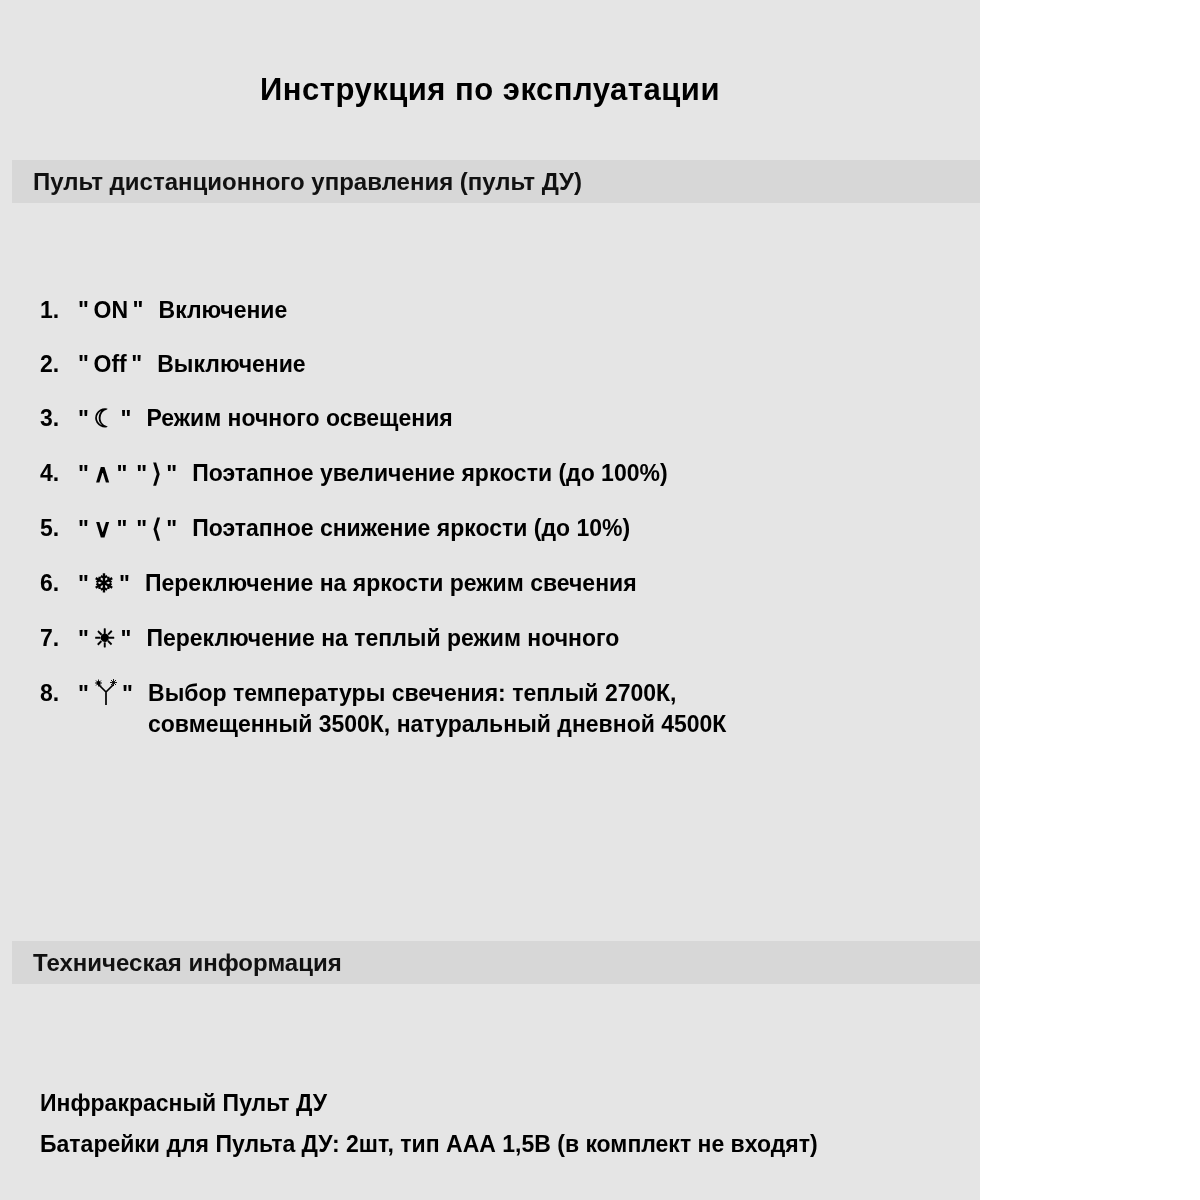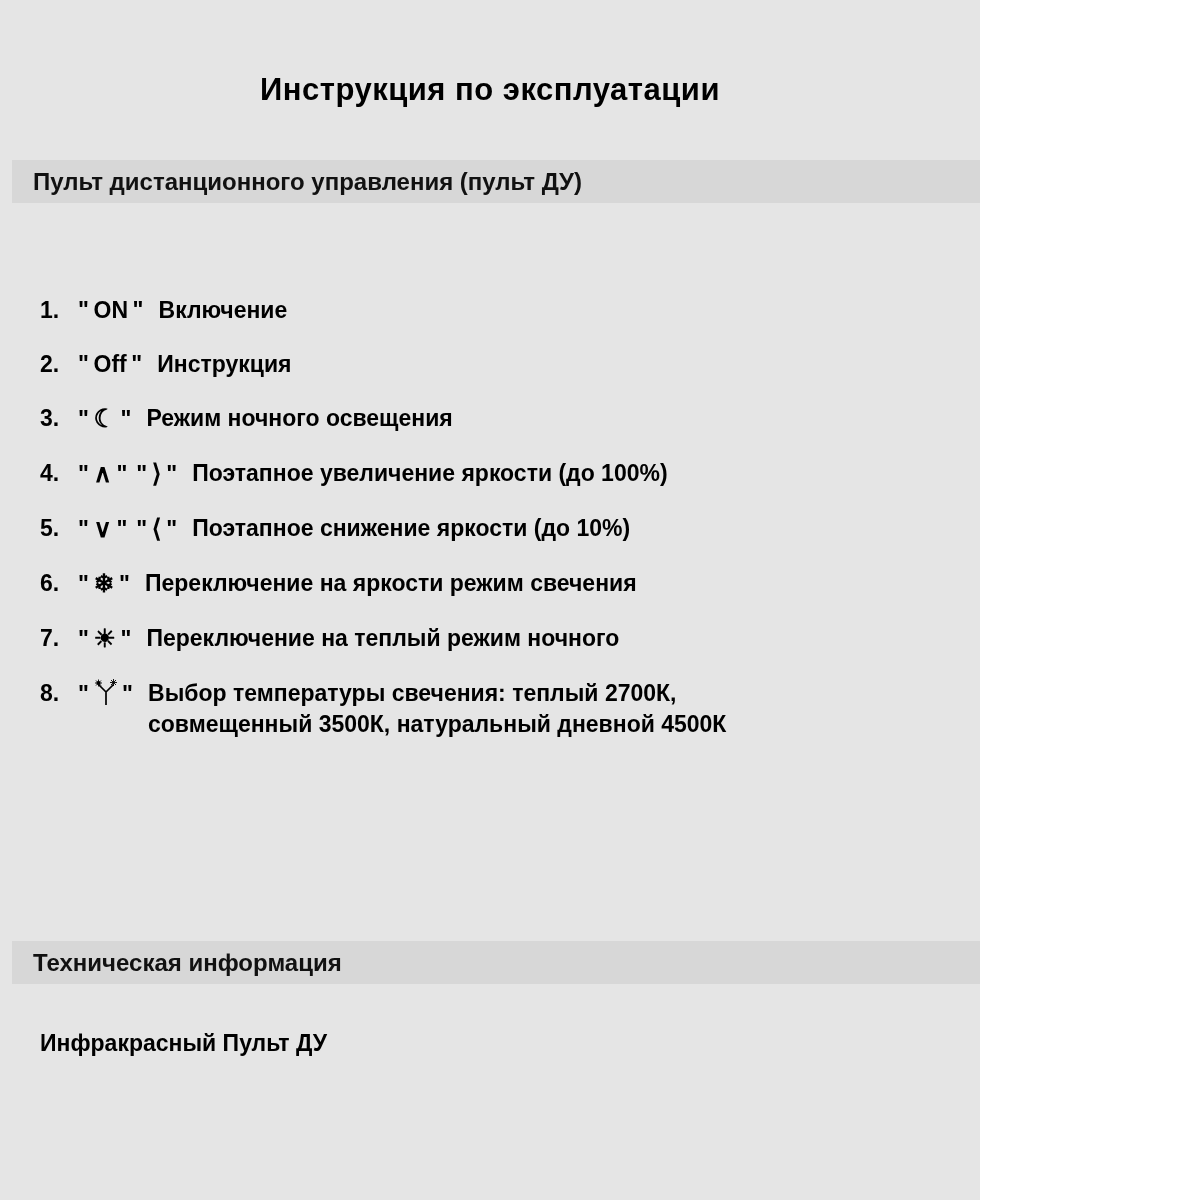--- a/index.html
+++ b/index.html
@@ -33,21 +33,21 @@
     margin-bottom:23px;
   }
   .num { width:38px; flex:none; }
   .q { margin-right:9px; white-space:nowrap; }
   .q .glyph { font-size:25px; }
   .q svg { vertical-align:-4px; }
   .txt { max-width:660px; margin-left:6px; }
 
   .remote { position:absolute; left:1003px; top:283px; width:137px; height:507px; }
 
-  .tech { position:absolute; left:40px; top:1028px; width:1120px; }
+  .tech { position:absolute; left:40px; top:1088px; width:1120px; }
   .tech-line { font-size:23px; font-weight:bold; line-height:31px; margin-bottom:10px; }
 </style>
 </head>
 <body>
 
 <div class="page">
 
   <div class="title">Инструкция по эксплуатации</div>
 
   <div class="bar bar1">
@@ -56,21 +56,21 @@
 
   <div class="list">
       <div class="item">
         <span class="num">1.</span>
         <span class="q">" ON "</span>
         <span class="txt">Включение</span>
       </div>
       <div class="item">
         <span class="num">2.</span>
         <span class="q">" Off "</span>
-        <span class="txt">Инструкция</span>
+        <span class="txt">Выключение</span>
       </div>
       <div class="item">
         <span class="num">3.</span>
         <span class="q">" <span class="glyph">☾</span> "</span>
         <span class="txt">Режим ночного освещения</span>
       </div>
       <div class="item">
         <span class="num">4.</span>
         <span class="q">" <span class="glyph">∧</span> "</span>
         <span class="q">" <span class="glyph">⟩</span> "</span>
@@ -154,15 +154,16 @@
 
     <circle cx="66" cy="304" r="21" fill="none" stroke="#000" stroke-width="2"></circle>
   </svg>
 
   <div class="bar bar2">
     <span>Техническая информация</span>
   </div>
 
   <div class="tech">
       <div class="tech-line">Инфракрасный Пульт ДУ</div>
+      <div class="tech-line">Батарейки для Пульта ДУ: 2шт, тип ААА 1,5В (в комплект не входят)</div>
     </div>
 
 </div>
 
 </body></html>

